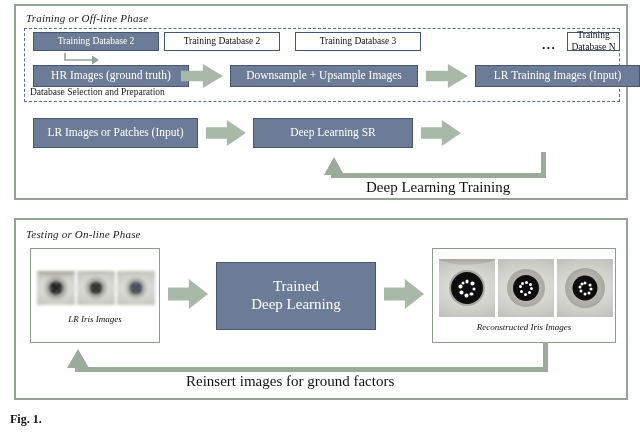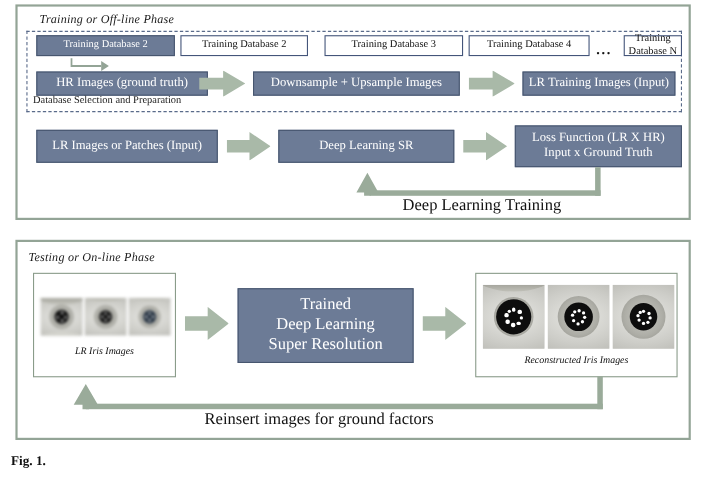--- a/index.html
+++ b/index.html
@@ -198,65 +198,60 @@
     color: #111;
     line-height: 1.25;
   }
   .caption-text b { font-weight: bold; }
 </style>
 </head>
 <body>
 
 <div class="panel" id="panel-training">
 
-  <div class="phase-label" style="left:20px; top:6px;">Training or Off-line Phase</div>
+  <div class="phase-label" style="left:10px; top:6px;">Training or Off-line Phase</div>
 
   <div class="dashed-box" style="left:8px; top:22px; width:596px; height:74px;"></div>
 
   <div class="box filled db-box" style="left:17px; top:26px; width:126px;">Training Database 2</div>
 
   <div class="box outline db-box" style="left:148px; top:26px; width:116px;">Training Database 2</div>
 
   <div class="box outline db-box" style="left:279px; top:26px; width:126px;">Training Database 3</div>
 
-  <div class="box outline db-box" style="left:410px; top:26px; width:110px;">Training Database 4</div>
 
   <div class="ellipsis" style="left:526px; top:32px;">...</div>
 
   <div class="box outline db-box" style="left:551px; top:26px; width:110px; max-width:53px;">Training Database N</div>
 
   <svg class="callout" style="left:46px; top:45px; width:50px; height:18px;" viewBox="0 0 50 18">
     <path d="M3,2 L3,9 L30,9" fill="none" stroke="#93a496" stroke-width="1.6"></path>
     <path d="M30,4.5 L37,9 L30,13.5 Z" fill="#93a496"></path>
   </svg>
 
   <div class="box filled row2-box" style="left:17px; top:59px; width:156px;">HR Images (ground truth)</div>
 
   <div class="arrow-right block-arrow" style="left:165px; top:58px; width:42px; height:24px;"></div>
 
   <div class="box filled row2-box" style="left:214px; top:59px; width:188px;">Downsample + Upsample Images</div>
 
   <div class="arrow-right block-arrow" style="left:410px; top:58px; width:42px; height:24px;"></div>
 
-  <div class="box filled row2-box" style="left:459px; top:59px; width:139px;">LR Training Images (Input)</div>
+  <div class="box filled row2-box" style="left:459px; top:59px; width:165px;">LR Training Images (Input)</div>
 
   <div class="sub-label" style="left:14px; top:81px;">Database Selection and Preparation</div>
 
   <div class="box filled row3-box" style="left:17px; top:112px; width:165px;">LR Images or Patches (Input)</div>
 
   <div class="arrow-right block-arrow" style="left:190px; top:114px; width:40px; height:26px;"></div>
 
   <div class="box filled row3-box" style="left:237px; top:112px; width:160px;">Deep Learning SR</div>
 
   <div class="arrow-right block-arrow" style="left:405px; top:114px; width:40px; height:26px;"></div>
 
-  <div class="box filled row3-box" style="left:452px; top:108px; width:152px; height:38px; flex-direction:column;">
-    <span>Loss Function (LR X HR)</span>
-    <span>Input x Ground Truth</span>
-  </div>
 
   <div class="loop-line" style="left:525px; top:146px; width:5px; height:26px;"></div>
   <div class="loop-line" style="left:320px; top:167px; width:210px; height:5px;"></div>
   <svg style="position:absolute; left:307px; top:150px; width:22px; height:24px;" viewBox="0 0 22 24">
     <path d="M11,1 L21,19 L14,19 L14,22 L8,22 L8,19 L1,19 Z" fill="#9aab9a"></path>
   </svg>
 
   <div class="loop-caption" style="left:350px; top:173px;">Deep Learning Training</div>
 </div>
 
@@ -307,21 +302,20 @@
       </div>
     </div>
     <div class="img-caption" style="left:0; right:0; top:65px;">LR Iris Images</div>
   </div>
 
   <div class="arrow-right block-arrow" style="left:152px; top:59px; width:40px; height:30px;"></div>
 
   <div class="box filled" style="left:200px; top:42px; width:160px; height:68px; flex-direction:column; font-size:15px;">
     <span>Trained</span>
     <span>Deep Learning</span>
-    <span>Super Resolution</span>
   </div>
 
   <div class="arrow-right block-arrow" style="left:368px; top:59px; width:40px; height:30px;"></div>
 
   <div class="img-frame" style="left:416px; top:28px; width:184px; height:95px;">
     <div class="img-strip" style="left:6px; top:10px; gap:3px;">
       <div class="eye" style="width:56px; height:58px;">
         <div class="sclera"></div>
         <div class="lid-top" style="height:44%; background:linear-gradient(180deg,#4f4f49 0%,#87877f 50%,#c0c0b8 100%);"></div>
 

